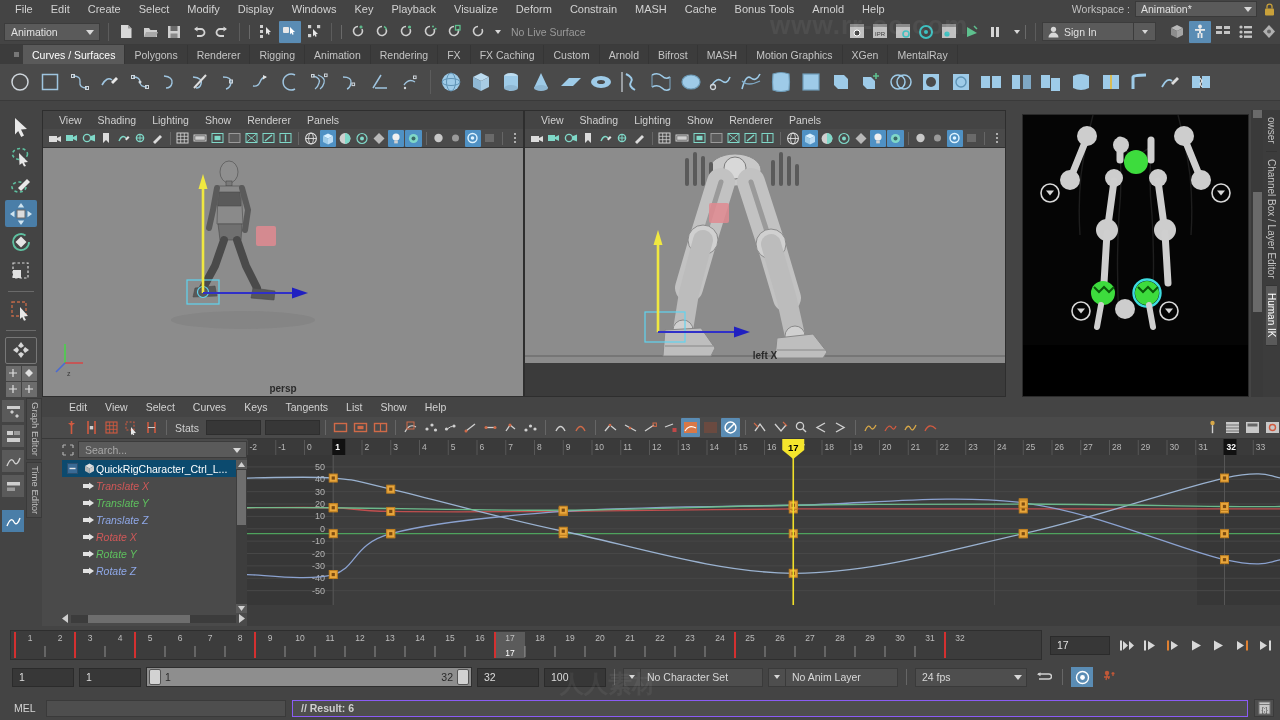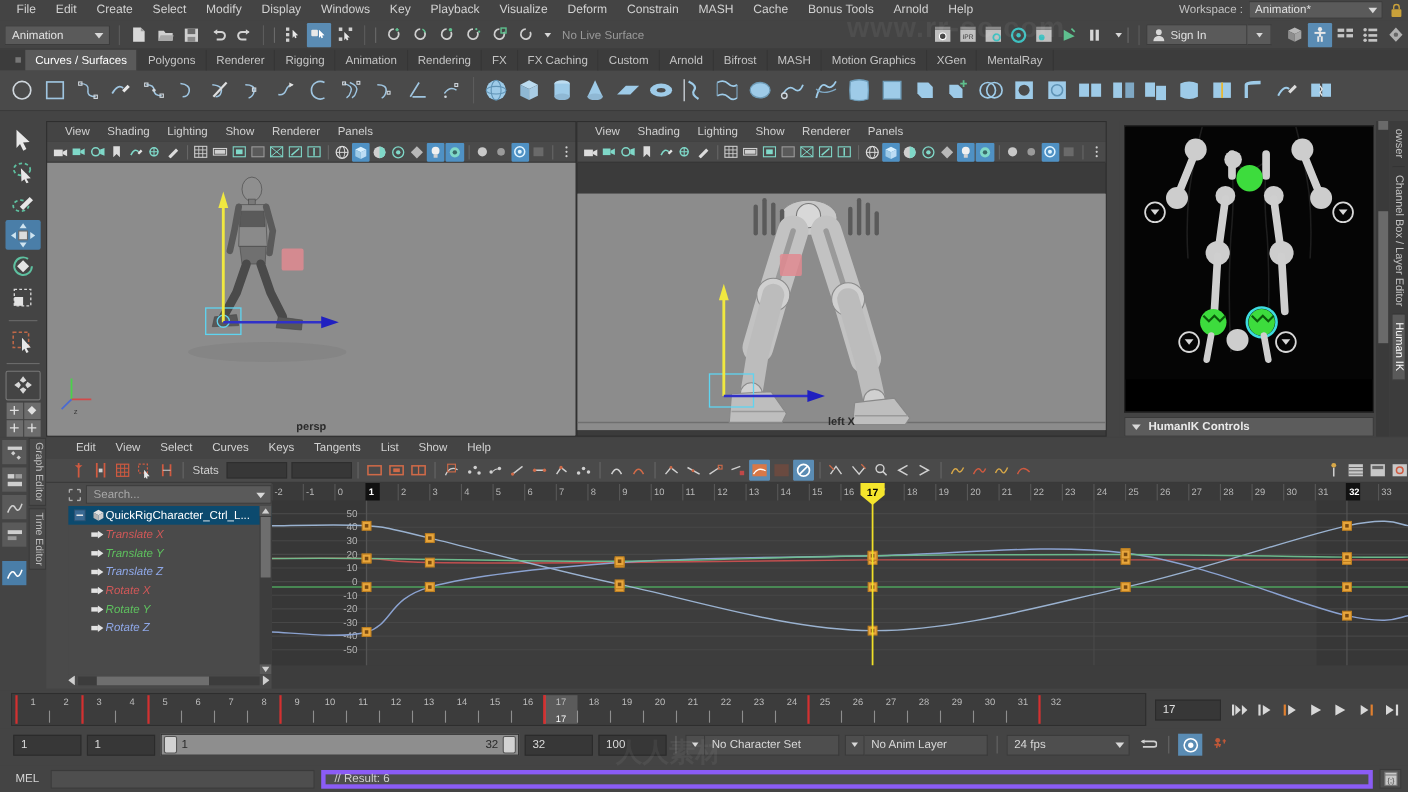--- a/index.html
+++ b/index.html
@@ -197,21 +197,21 @@
   .rslider { height:20px; background:#8e8e8e; border:1px solid #2e2e2e; position:relative; display:flex; align-items:center; }
   .rhandle { width:12px;height:16px;background:#d2d2d2;border:1px solid #555;border-radius:2px; }
   .rsl-txt { font-size:10.5px; color:#2a2a2a; }
   .cb { height:19px; background:#4e4e4e; border:1px solid #3a3a3a; display:flex; align-items:center; padding:0 4px 0 6px; font-size:10.5px; color:#d8d8d8; position:relative; }
   .cb .caret { margin-left:6px; }
 
   
   .cmdline { position:absolute; left:0; top:696px; width:1280px; height:24px; background:#444; display:flex; align-items:center; gap:6px; padding-left:14px; }
   .mel-lbl { font-size:10.5px; color:#d4d4d4; width:26px; }
   .mel-in { width:240px;height:17px;background:#4e4e4e;border:1px solid #3a3a3a; }
-  .mel-out { flex:1;height:17px;background:#4e4e4e;border:4px solid #8b5cf6;display:flex;align-items:center;padding-left:8px;font-size:10.5px;color:#cfcfcf; }
+  .mel-out { flex:1;height:17px;background:#4e4e4e;border:1px solid #8b5cf6;display:flex;align-items:center;padding-left:8px;font-size:10.5px;color:#cfcfcf;font-weight:bold; }
   .mel-btn { width:20px;height:18px;background:#4e4e4e;border:1px solid #3a3a3a;display:flex;align-items:center;justify-content:center;margin-right:6px; }
 
   .wm { position:absolute; pointer-events:none; color:rgba(255,255,255,0.055); font-weight:bold; }
 </style>
 </head>
 <body>
 
 <div id="app">
 
   <div class="menubar">
@@ -1187,21 +1187,21 @@
             </div>
           <div class="vsep"></div>
           <div class="vic">
               <svg width="6" height="12" viewBox="0 0 6 12">
                 <circle cx="3" cy="2" r="1" fill="#cfcfcf"></circle>
                 <circle cx="3" cy="6" r="1" fill="#cfcfcf"></circle>
                 <circle cx="3" cy="10" r="1" fill="#cfcfcf"></circle>
               </svg>
             </div>
         </div>
-        <div class="vp-canvas" style="height:215px;margin-top:28px;">
+        <div class="vp-canvas" style="height:215px;">
           <svg width="482" height="248" viewBox="0 0 482 248" style="display:block;">
             <rect width="482" height="248" fill="#8c8c8c"></rect>
             <line x1="0" y1="208" x2="482" y2="208" stroke="#6f6f6f" stroke-width="1.4"></line>
 
             <g>
 
               <ellipse cx="210" cy="22" rx="26" ry="16" fill="#c8c8c8" stroke="#8a8a8a"></ellipse>
               <circle cx="210" cy="20" r="11" fill="#d8d8d8" stroke="#7a7a7a"></circle>
 
               <g fill="#5a5a5a">
@@ -1317,24 +1317,20 @@
               <circle cx="58" cy="196" r="9"></circle>
                 <circle cx="146" cy="196" r="9"></circle>
             </g>
             <g fill="#d8d8d8">
               <path d="M23 75.5h8l-4 5z"></path>
                 <path d="M194 75.5h8l-4 5z"></path>
               <path d="M54 193.5h8l-4 5z"></path>
                 <path d="M142 193.5h8l-4 5z"></path>
             </g>
           </svg>
-        </div>
-        <div class="hik-bar">
-          <span class="caret" style="width:0;height:0;"></span>
-          <span>HumanIK Controls</span>
         </div>
       </div>
       <div class="hik-scroll">
         <div style="width:9px;height:8px;background:#6a6a6a;"></div>
         <div class="thumb" style="height:120px;margin-top:74px;"></div>
       </div>
       <div class="vtabs">
         <div class="vtab">owser</div>
         <div class="vtab">Channel Box / Layer Editor</div>
         <div class="vtab sel">Human IK</div>

